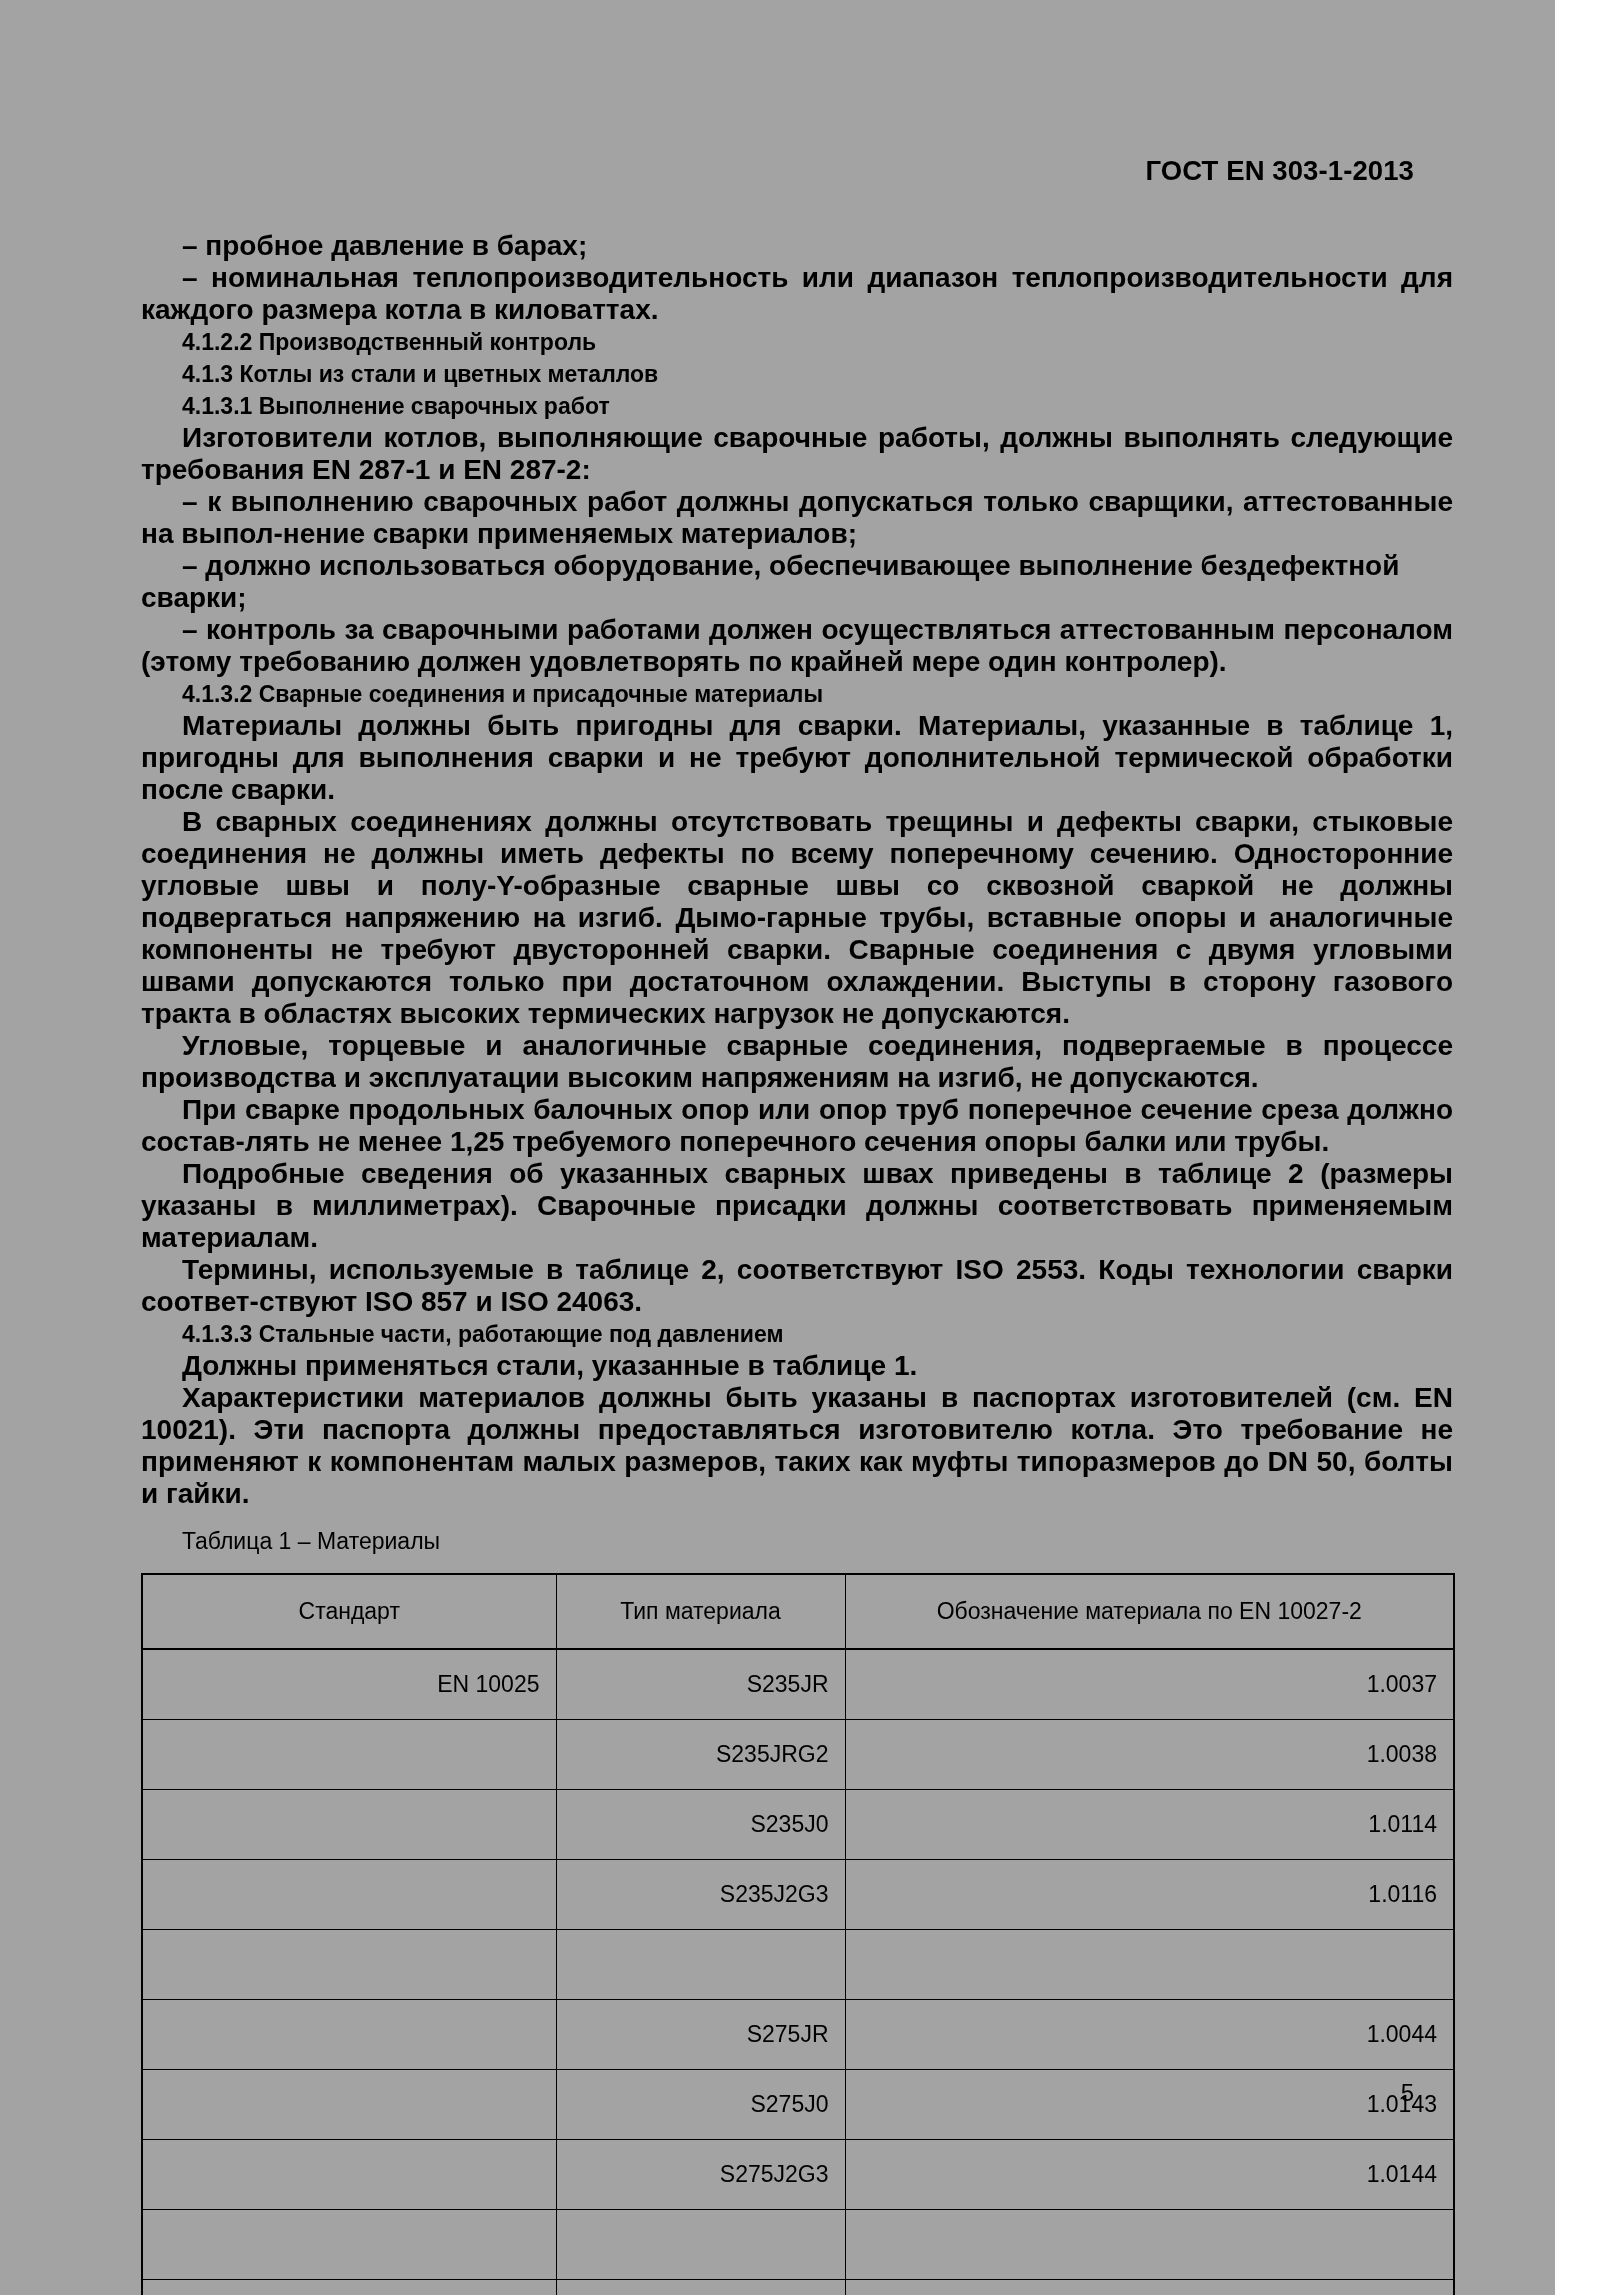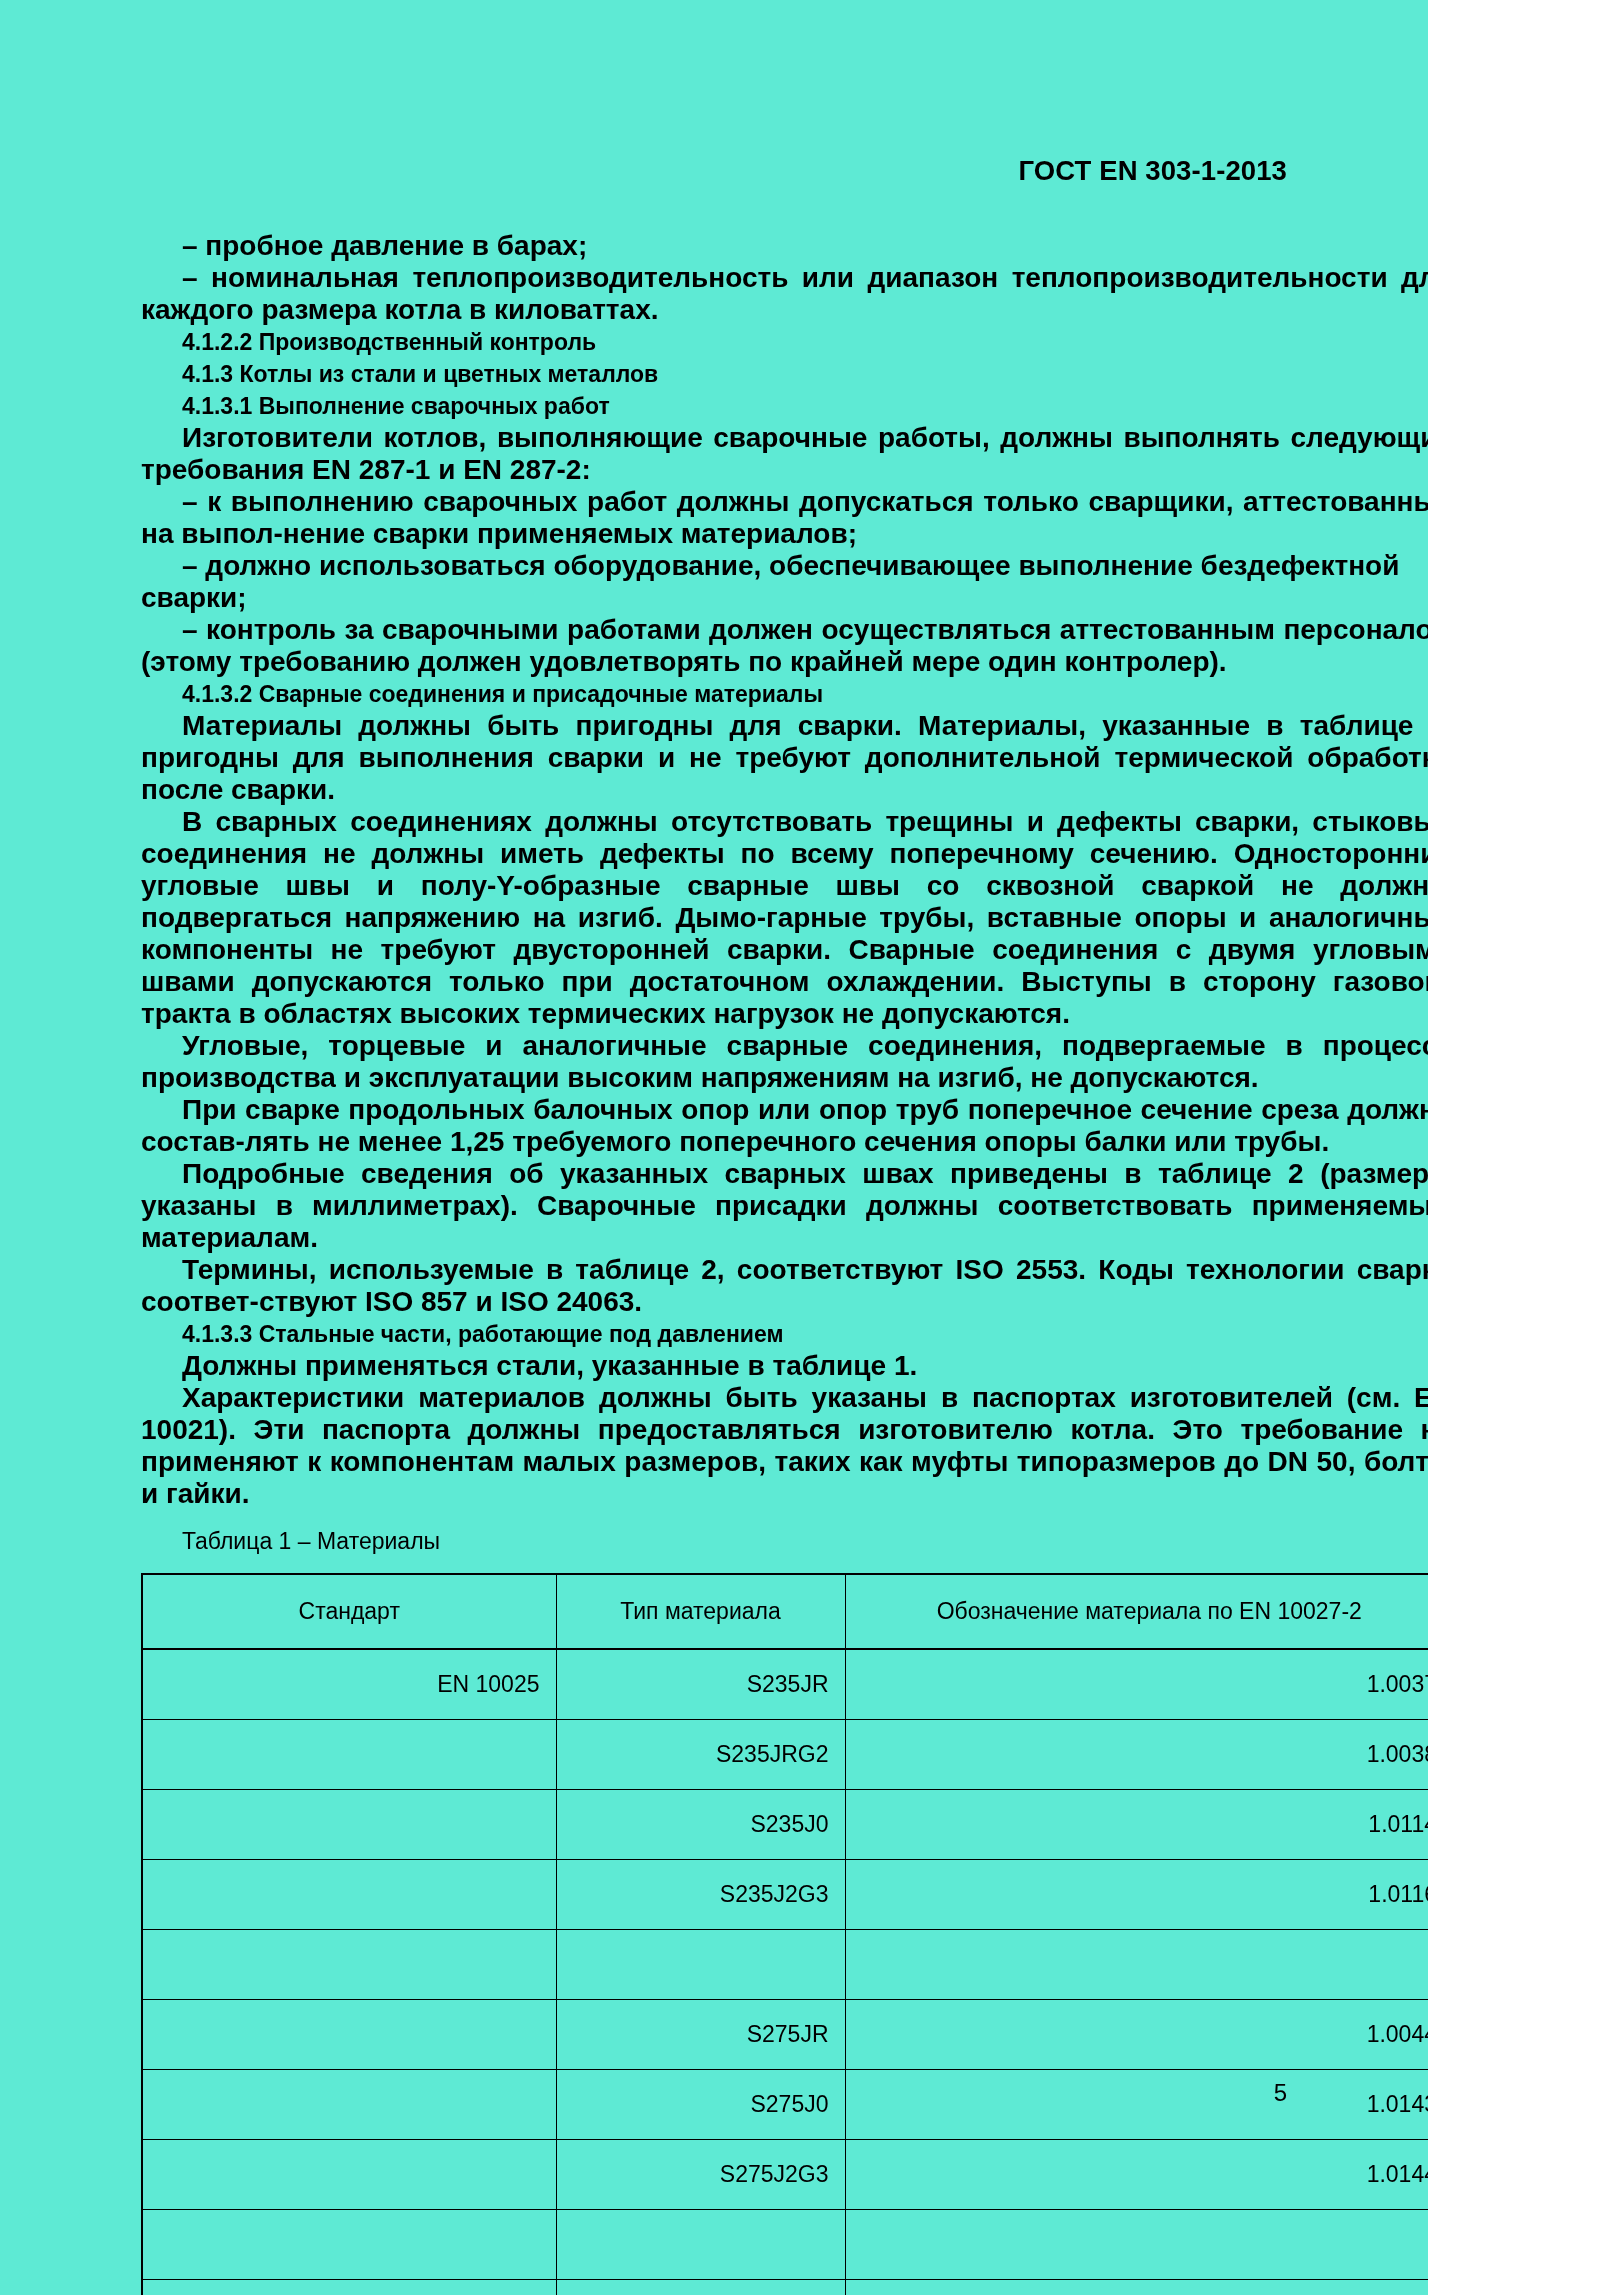--- a/index.html
+++ b/index.html
@@ -3,23 +3,23 @@
 <meta charset="utf-8">
 <title>ГОСТ EN 303-1-2013</title>
 <style>
   html, body {
     margin: 0;
     padding: 0;
     background: #ffffff;
   }
   .page {
     position: relative;
-    width: 1428px;
+    width: 1555px;
     height: 2295px;
-    background: #5eead4;
+    background: #a3a3a3;
     font-family: "Liberation Sans", sans-serif;
     color: #000000;
     box-sizing: border-box;
     overflow: hidden;
   }
 
   
   .doc-header {
     position: absolute;
     top: 157px;

